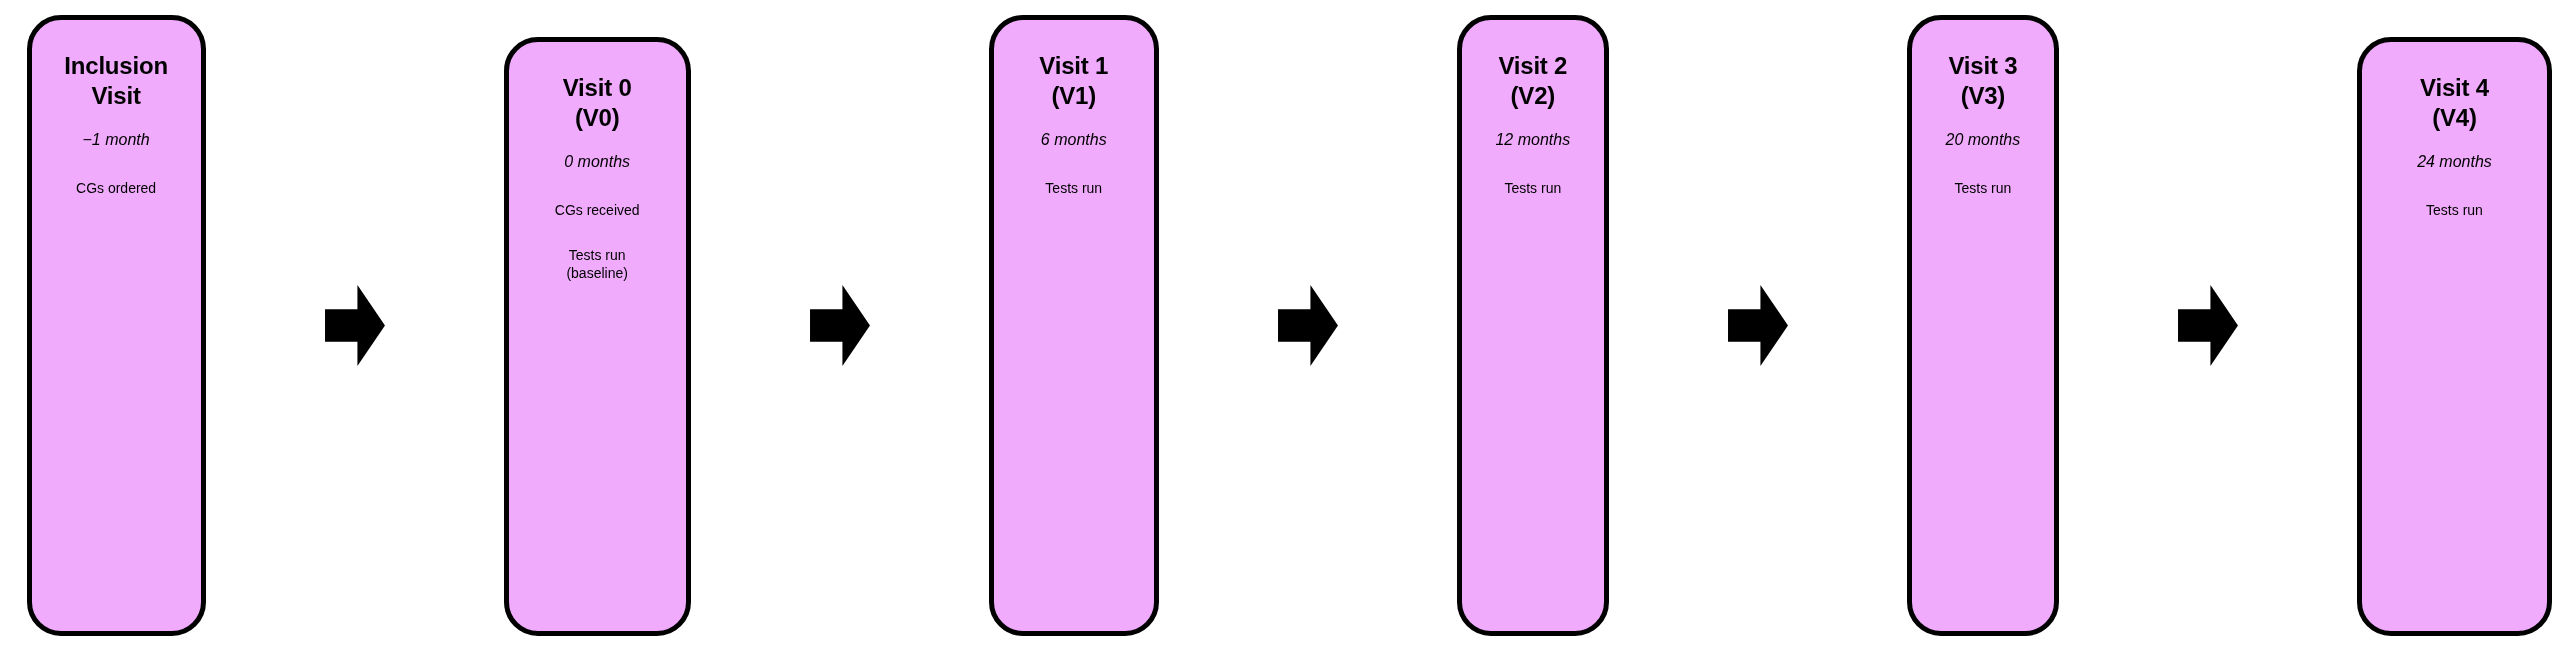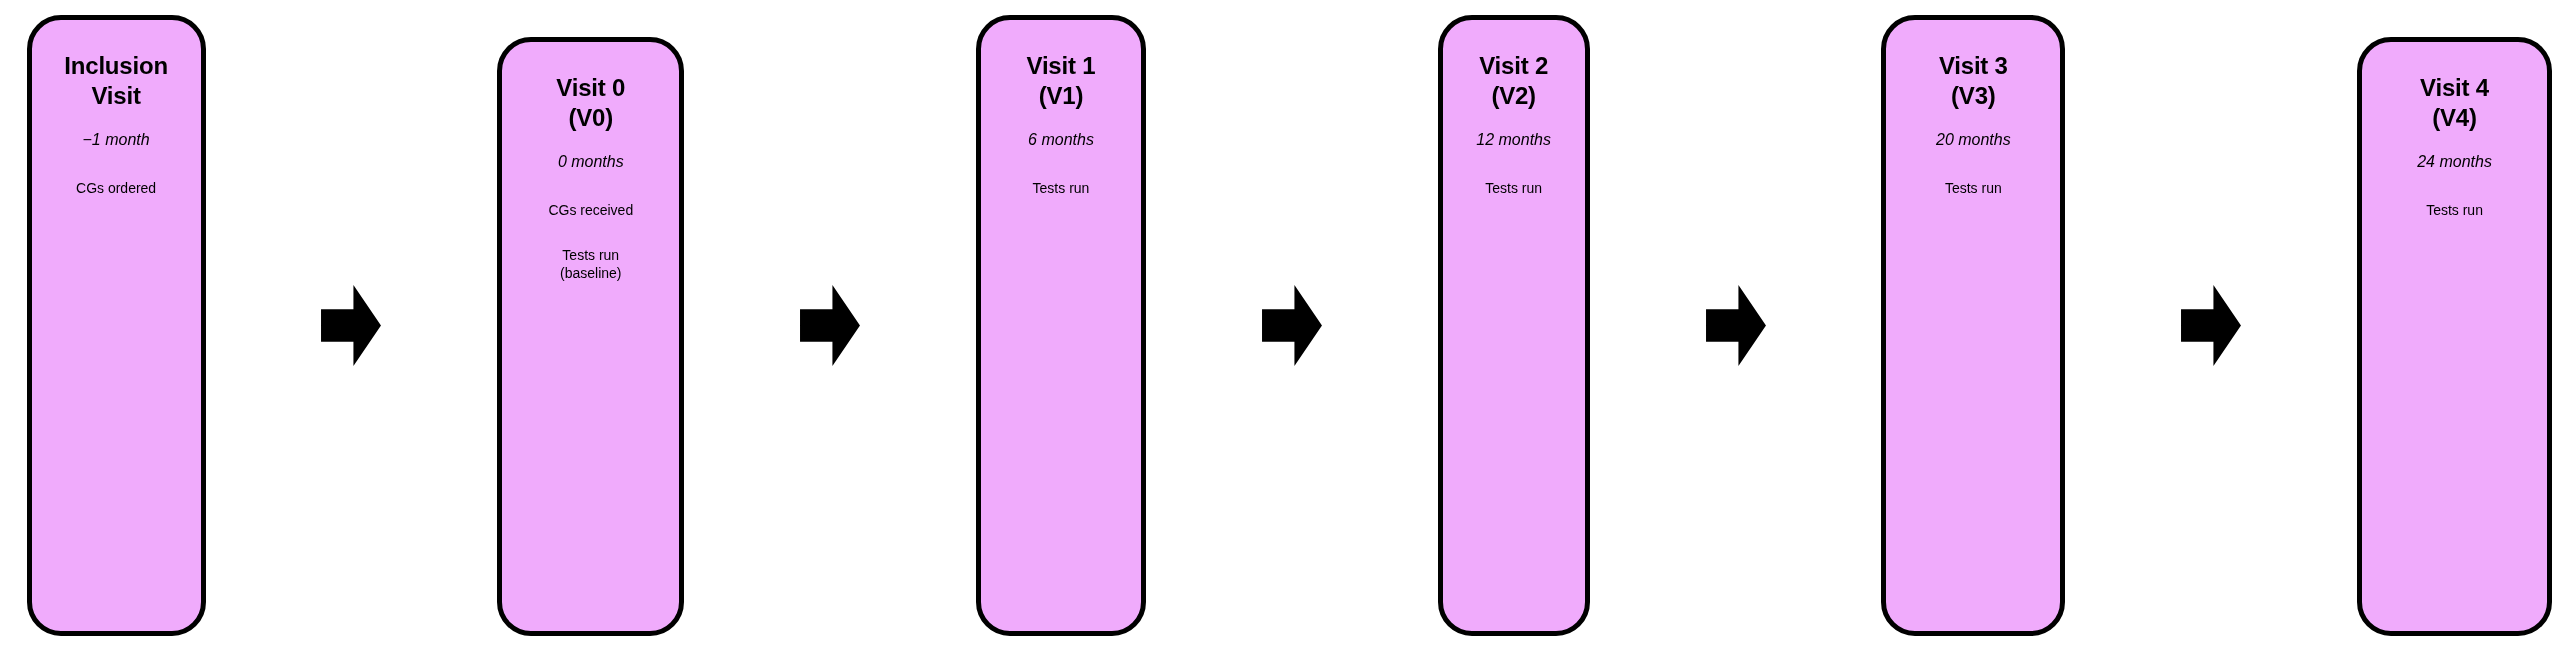--- a/index.html
+++ b/index.html
@@ -47,21 +47,21 @@
     flex-direction: column;
     align-items: center;
     padding-top: 31px;
     z-index: 1;
   }
 
   .node-w1 { width: 179px; }
   .node-w2 { width: 187px; }
   .node-w3 { width: 170px; }
   .node-w4 { width: 152px; }
-  .node-w5 { width: 184px; }
+  .node-w5 { width: 152px; }
   .node-w6 { width: 195px; }
 
   .node.offset-top { margin-top: 22px; }
 
   
   .title {
     font-size: 24px;
     font-weight: bold;
     line-height: 1.28;
     text-align: center;

